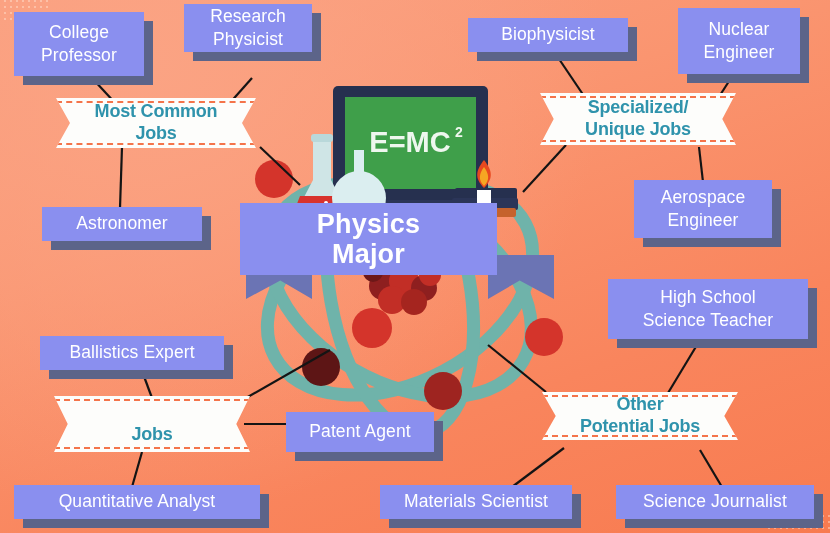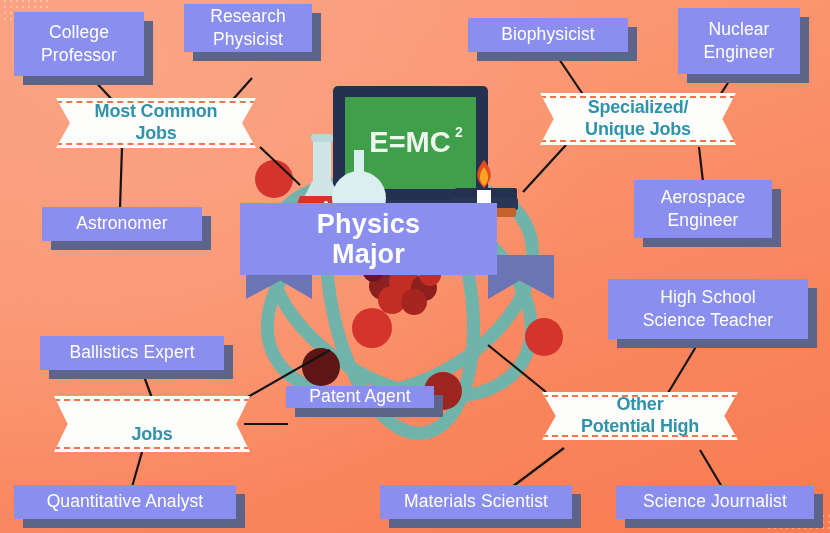--- a/index.html
+++ b/index.html
@@ -230,25 +230,25 @@
   <div class="jobbox" style="left:634px;top:180px;width:138px;height:58px;">
     <span>
       <span>Aerospace</span><br><span>Engineer</span>
     </span>
   </div>
 
   <div class="jobbox" style="left:40px;top:320px;width:184px;height:34px;margin-top:16px;">
     <span>Ballistics Expert</span>
   </div>
 
-  <div class="jobbox" style="left:286px;top:386px;width:148px;height:22px;">
+  <div class="jobbox" style="left:286px;top:412px;width:148px;height:40px;">
     <span>Patent Agent</span>
   </div>
 
-  <div class="jobbox" style="left:14px;top:485px;width:222px;height:34px;">
+  <div class="jobbox" style="left:14px;top:485px;width:246px;height:34px;">
     <span>Quantitative Analyst</span>
   </div>
 
   <div class="jobbox" style="left:608px;top:279px;width:200px;height:60px;">
     <span>
       <span>High School</span><br><span>Science Teacher</span>
     </span>
   </div>
 
   <div class="jobbox" style="left:380px;top:485px;width:192px;height:34px;">
@@ -287,21 +287,21 @@
         <br><span>Jobs</span>
       </div>
     </div>
   </div>
 
   <div class="ribbon" style="left:542px;top:392px;width:196px;height:48px;">
     <div class="sheet">
       <div class="dash top"></div>
       <div class="dash bot"></div>
       <div class="rlabel">
-        <span>Other</span><br><span>Potential High</span>
+        <span>Other</span><br><span>Potential Jobs</span>
       </div>
     </div>
   </div>
 
   <div id="mainbanner">
     <div class="tail l"></div>
     <div class="tail r"></div>
     <div class="face">
       <div class="mtitle">
         <span>Physics</span><br><span>Major</span>

